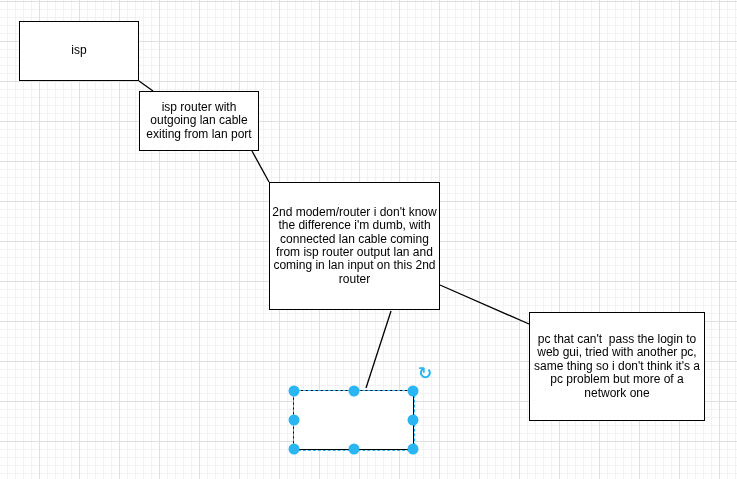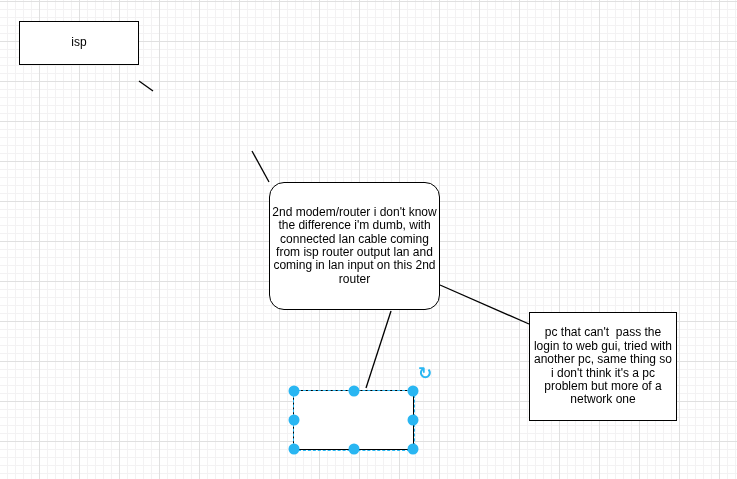--- a/index.html
+++ b/index.html
@@ -82,30 +82,33 @@
 
 <div class="canvas">
 
   <svg class="edges" width="737" height="479">
     <line class="edge" x1="139" y1="81" x2="153" y2="91"></line>
     <line class="edge" x1="252" y1="151" x2="269" y2="182"></line>
     <line class="edge" x1="440" y1="285" x2="529" y2="324"></line>
     <line class="edge" x1="391" y1="311" x2="366" y2="388"></line>
   </svg>
 
-  <div class="node" style="left: 19px; top: 21px; width: 120px; height: 44px;">
+  <div class="node" style="left: 19px; top: 21px; width: 120px; height: 60px;">
     <div class="label">isp</div>
   </div>
 
+  <div class="node" style="left: 139px; top: 91px; width: 120px; height: 60px;">
+    <div class="label">isp router with outgoing lan cable exiting from lan port</div>
+  </div>
 
-  <div class="node" style="left: 269px; top: 182px; width: 171px; height: 128px; border-radius: 15px;">
+  <div class="node" style="left: 269px; top: 182px; width: 171px; height: 128px;">
     <div class="label">2nd modem/router i don't know the difference i'm dumb, with connected lan cable coming from isp router output lan and coming in lan input on this 2nd router</div>
   </div>
 
-  <div class="node" style="left: 529px; top: 312px; width: 148px; height: 109px;">
+  <div class="node" style="left: 529px; top: 312px; width: 176px; height: 109px;">
     <div class="label">pc that can't  pass the login to web gui, tried with another pc, same thing so i don't think it's a pc problem but more of a network one</div>
   </div>
 
   <div class="node" style="left: 293px; top: 390px; width: 121px; height: 60px;">
     <div class="selection-outline"></div>
     <div class="handle h-nw"></div>
     <div class="handle h-n"></div>
     <div class="handle h-ne"></div>
     <div class="handle h-w"></div>
     <div class="handle h-e"></div>

